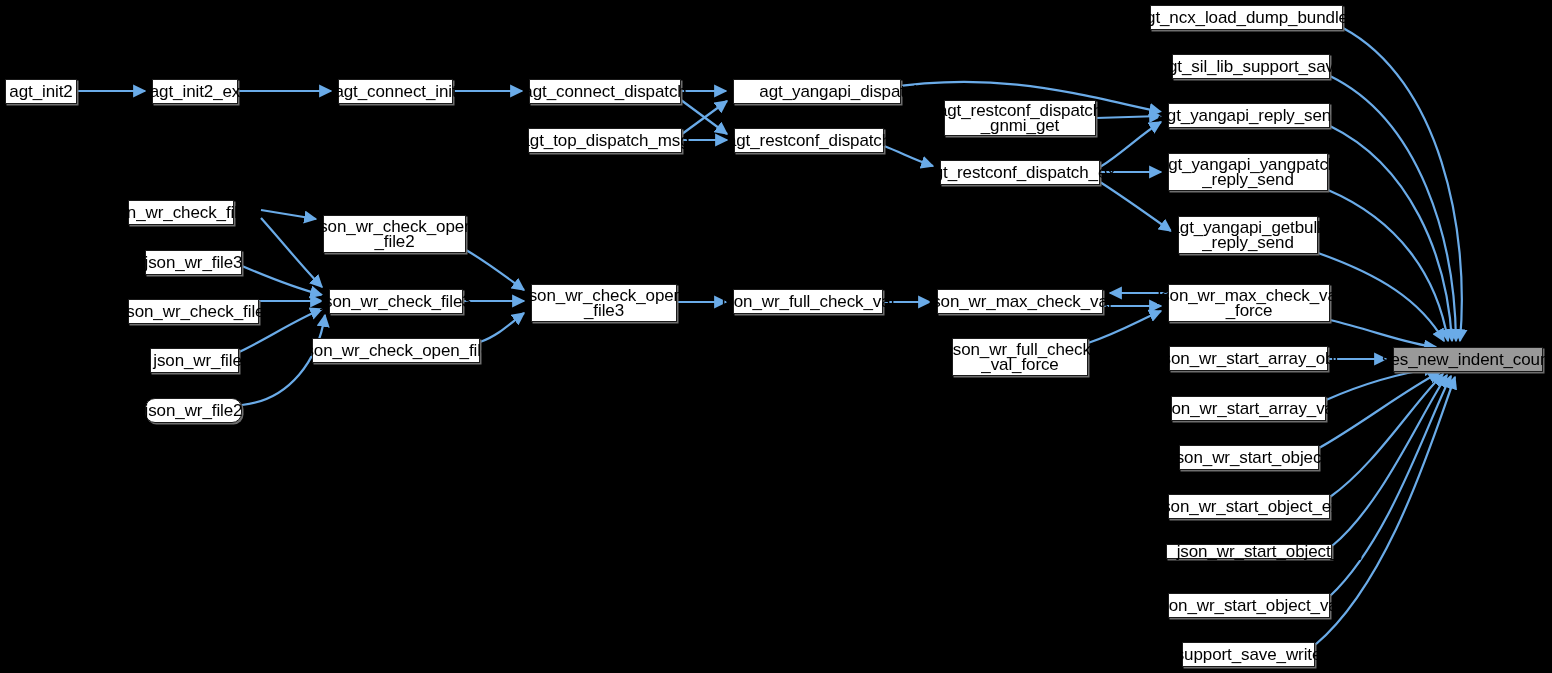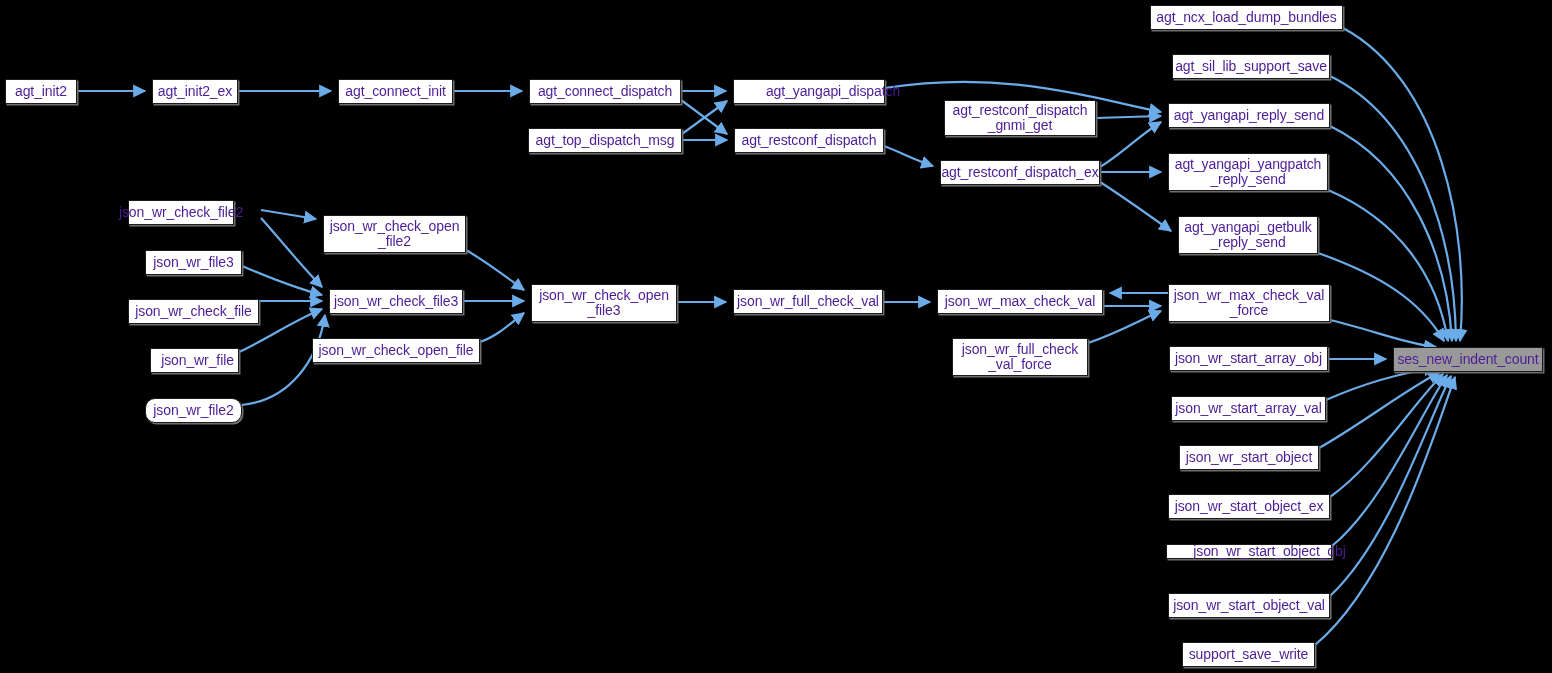--- a/index.html
+++ b/index.html
@@ -14,22 +14,22 @@
   svg#edges{
     position:absolute;left:0;top:0;width:1552px;height:673px;
     pointer-events:none;
   }
   .node{
     position:absolute;
     box-sizing:border-box;
     background:#ffffff;
     border:1px solid #1a1a1a;
     box-shadow:1.5px 1.5px 0 0 #6e6e6e;
-    color:#4c1d95;
-    font-size:14px;
+    color:#000000;
+    font-size:17px;
     line-height:15px;
     display:flex;
     align-items:center;
     justify-content:center;
     text-align:center;
     white-space:pre;
     letter-spacing:-0.1px;
     cursor:pointer;
   }
   .node.highlight{
@@ -91,21 +91,21 @@
         <path d="M1315,645 C1392,580 1435,430 1455,377" fill="none" stroke="#6aabe8" stroke-width="2.2" marker-end="url(#arrow)"></path>
       </g>
   </svg>
 
   <div id="node-layer">
       <div class="node" style="left: 5px; top: 79px; width: 72px; height: 25px;">agt_init2</div>
       <div class="node" style="left: 152px; top: 79px; width: 86px; height: 25px;">agt_init2_ex</div>
       <div class="node" style="left: 338px; top: 79px; width: 115px; height: 25px;">agt_connect_init</div>
       <div class="node" style="left: 529px; top: 79px; width: 152px; height: 25px;">agt_connect_dispatch</div>
       <div class="node" style="left: 528px; top: 128px; width: 154px; height: 25px;">agt_top_dispatch_msg</div>
-      <div class="node" style="left: 733px; top: 79px; width: 152px; height: 25px; padding-left: 48px;">agt_yangapi_dispatch</div>
+      <div class="node" style="left: 733px; top: 79px; width: 168px; height: 25px; padding-left: 48px;">agt_yangapi_dispatch</div>
       <div class="node" style="left: 734px; top: 128px; width: 150px; height: 25px;">agt_restconf_dispatch</div>
       <div class="node" style="left: 944px; top: 100px; width: 152px; height: 36px;">agt_restconf_dispatch
 _gnmi_get</div>
       <div class="node" style="left: 940px; top: 160px; width: 160px; height: 25px;">agt_restconf_dispatch_ex</div>
       <div class="node" style="left: 1150px; top: 5px; width: 193px; height: 25px;">agt_ncx_load_dump_bundles</div>
       <div class="node" style="left: 1172px; top: 54px; width: 158px; height: 25px;">agt_sil_lib_support_save</div>
       <div class="node" style="left: 1168px; top: 103px; width: 162px; height: 25px;">agt_yangapi_reply_send</div>
       <div class="node" style="left: 1168px; top: 153px; width: 160px; height: 38px;">agt_yangapi_yangpatch
 _reply_send</div>
       <div class="node" style="left: 1178px; top: 216px; width: 140px; height: 38px;">agt_yangapi_getbulk

